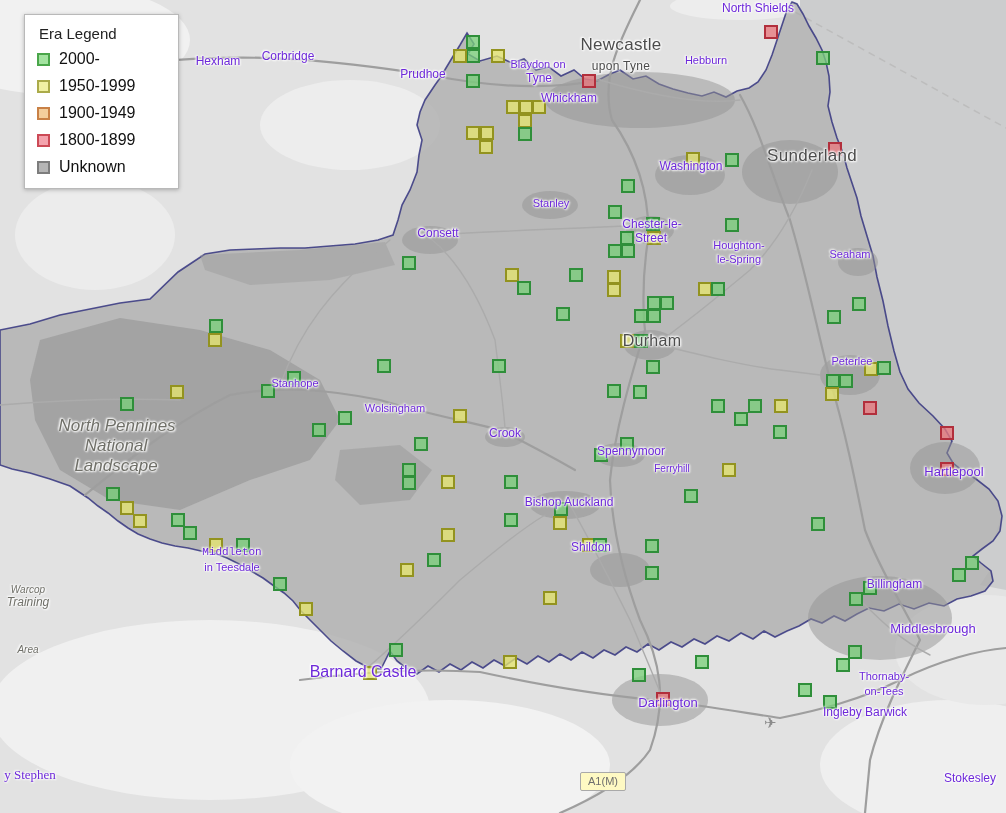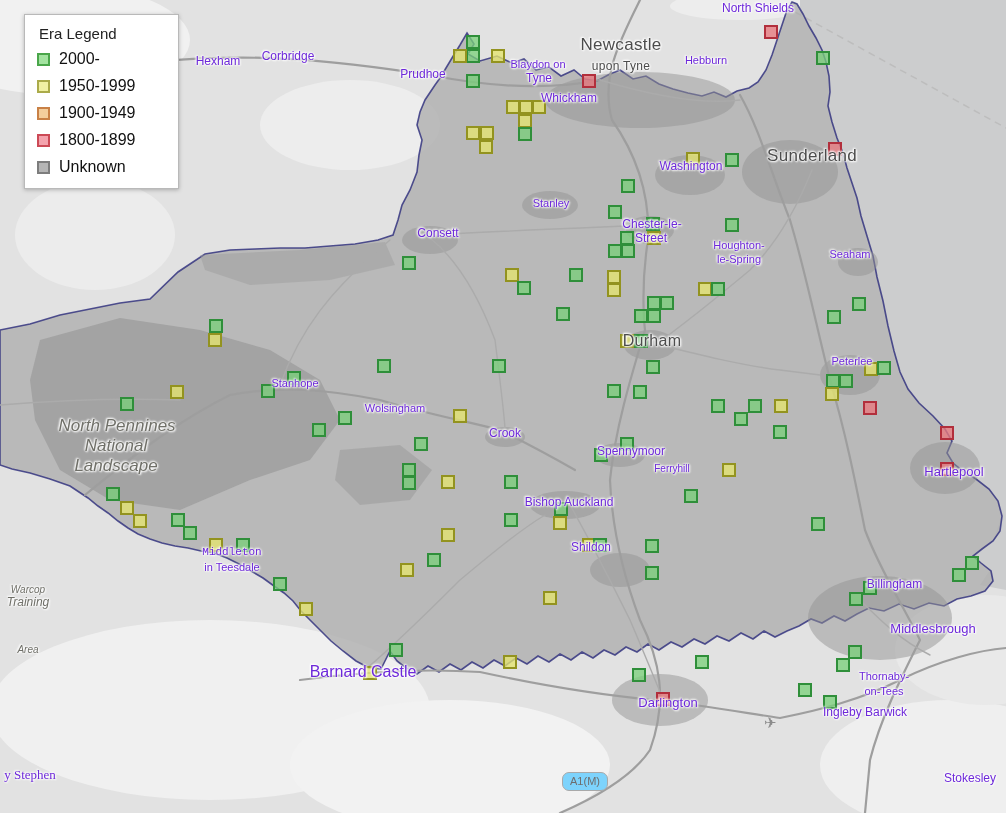--- a/index.html
+++ b/index.html
@@ -11,22 +11,22 @@
     text-shadow:0 0 2px #fff,0 0 3px #fff,1px 1px 2px #fff,-1px -1px 2px #fff;pointer-events:none;}
   .place-label.big{color:#4c4c4c;letter-spacing:.3px;}
   .place-label.italic{font-style:italic;color:#6f6f68;}
   #legend{position:absolute;left:24px;top:14px;width:131px;background:#ffffff;border:1px solid #b9b9b9;
     box-shadow:0 1px 4px rgba(0,0,0,.25);padding:8px 10px 10px 12px;z-index:50;}
   #legend-title{font-size:15px;color:#222;margin:2px 0 8px 2px;}
   .legend-row{display:flex;align-items:center;margin:0 0 9px 0;}
   .legend-row:last-child{margin-bottom:2px;}
   .legend-swatch{width:13px;height:13px;box-sizing:border-box;border:2px solid #888;margin-right:9px;flex:0 0 auto;}
   .legend-label{font-size:16px;color:#111;}
-  #road-badge{position:absolute;left:562px;top:772px;width:44px;height:17px;background:#7dd3fc;border:1px solid #a9a9a9;
-    border-radius:7px;color:#6e6e6e;font-size:11px;line-height:17px;text-align:center;}
+  #road-badge{position:absolute;left:580px;top:772px;width:44px;height:17px;background:#fef9c3;border:1px solid #a9a9a9;
+    border-radius:2px;color:#6e6e6e;font-size:11px;line-height:17px;text-align:center;}
   #airport-icon{position:absolute;left:764px;top:714px;font-size:15px;color:#8b8b8b;transform:rotate(0deg);}
 </style>
 </head>
 <body>
 
 <div id="map">
 
   <svg id="basemap" width="1006" height="813" viewBox="0 0 1006 813">
 
     <rect x="0" y="0" width="1006" height="813" fill="#e2e2e2"></rect>

